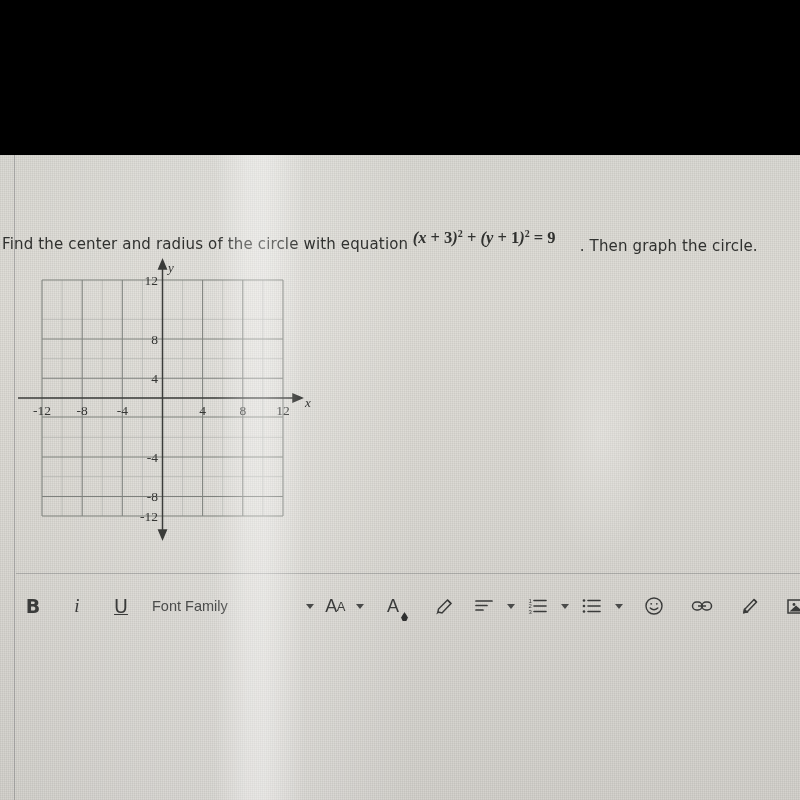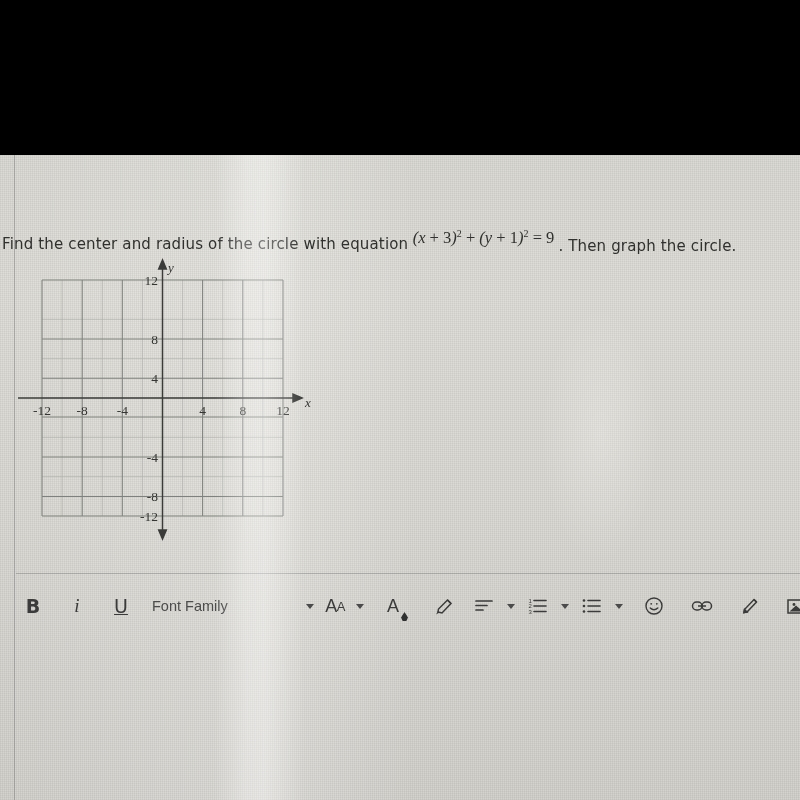--- a/index.html
+++ b/index.html
@@ -88,28 +88,29 @@
   .question {
     position: absolute;
     left: 0px;
     top: 78px;
     width: 800px;
     font-size: 15.5px;
     color: #30312f;
     letter-spacing: 0.15px;
     white-space: nowrap;
   }
-  .q-text { font-family: "DejaVu Sans", sans-serif; font-size: 15px; }
+  .q-text { font-family: "DejaVu Sans", sans-serif; font-size: 15px; margin-left: 20px; }
   .equation {
     font-family: "Liberation Serif", serif;
     font-style: italic;
     font-size: 16.5px;
     position: relative;
     top: -6px;
     letter-spacing: 0px;
+    font-weight: bold;
   }
   .equation .num { font-style: normal; }
   .equation sup { font-size: 10px; font-style: normal; }
   .eq-tail { position: relative; top: 2px; }
 
   
   .graph-wrap {
     position: absolute;
     left: 10px;
     top: 95px;

